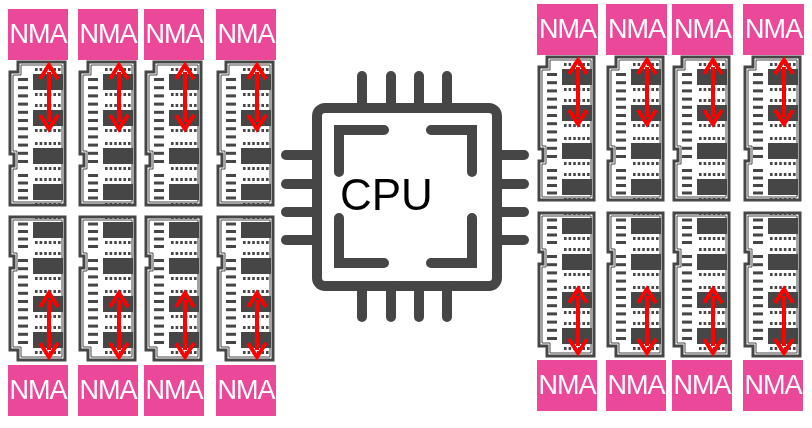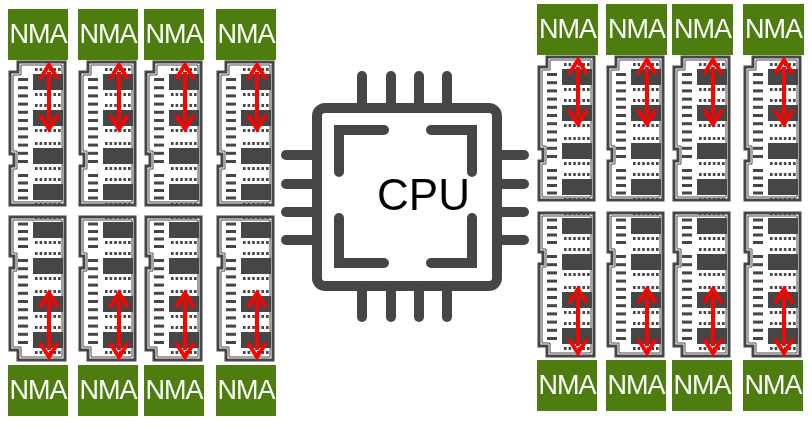--- a/index.html
+++ b/index.html
@@ -1,26 +1,26 @@
 <!DOCTYPE html>
 <html><head>
 <meta charset="utf-8">
 <style>
   html, body { margin: 0; padding: 0; background: #ffffff; }
   body { width: 812px; height: 428px; position: relative; overflow: hidden; font-family: "Liberation Sans", sans-serif; }
   #stage { position: absolute; left: 0; top: 0; width: 812px; height: 428px; }
   .nma {
-    position: absolute; background: #4d7c0f; color: #ffffff;
+    position: absolute; background: #ec4899; color: #ffffff;
     font-family: "Liberation Sans", sans-serif; font-size: 27px;
     display: flex; align-items: center; justify-content: center;
     letter-spacing: -1px; overflow: hidden; white-space: nowrap;
   }
   .cpu-label {
     position: absolute; font-family: "Liberation Sans", sans-serif;
-    font-size: 44px; color: #000000; text-align: right;
+    font-size: 44px; color: #000000; text-align: left;
   }
 </style>
 </head>
 <body>
 
 <div id="stage">
   <svg id="svg" width="812" height="428" viewBox="0 0 812 428" xmlns="http://www.w3.org/2000/svg">
 
     <g id="cpu" fill="none" stroke="#464646" stroke-linecap="round" stroke-width="10">
       <rect x="317" y="108" width="180" height="178" rx="8"></rect>

